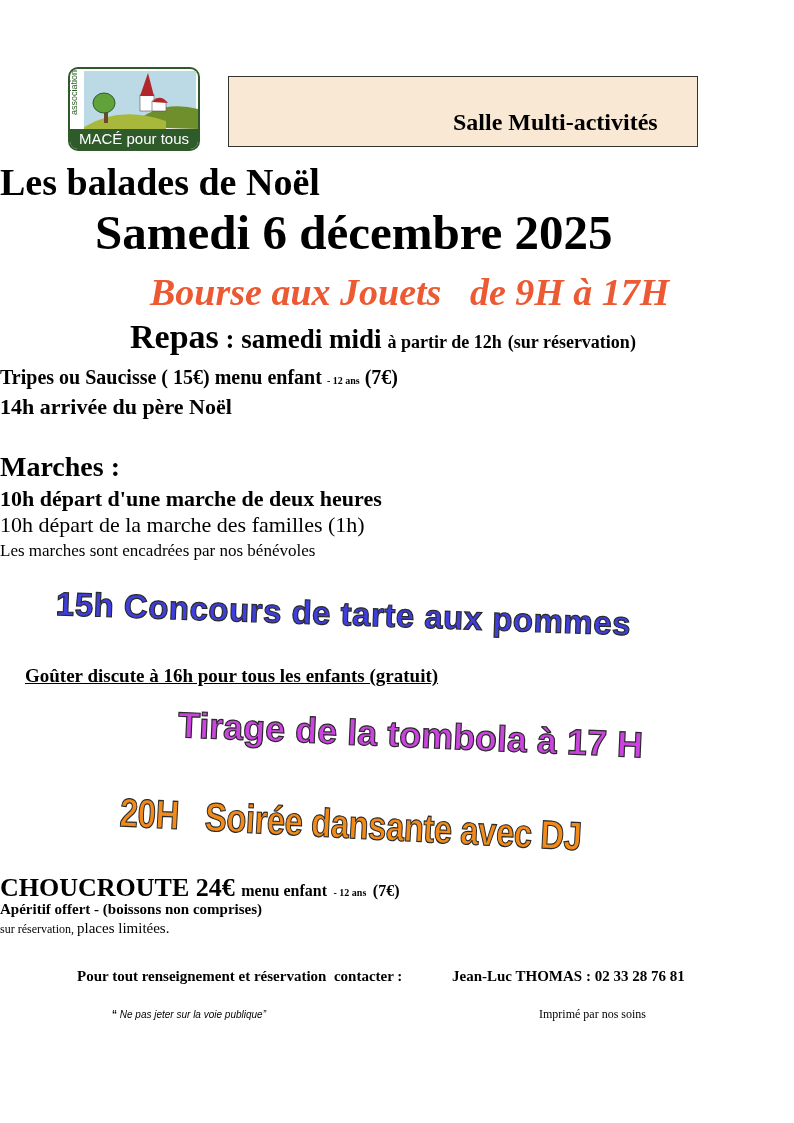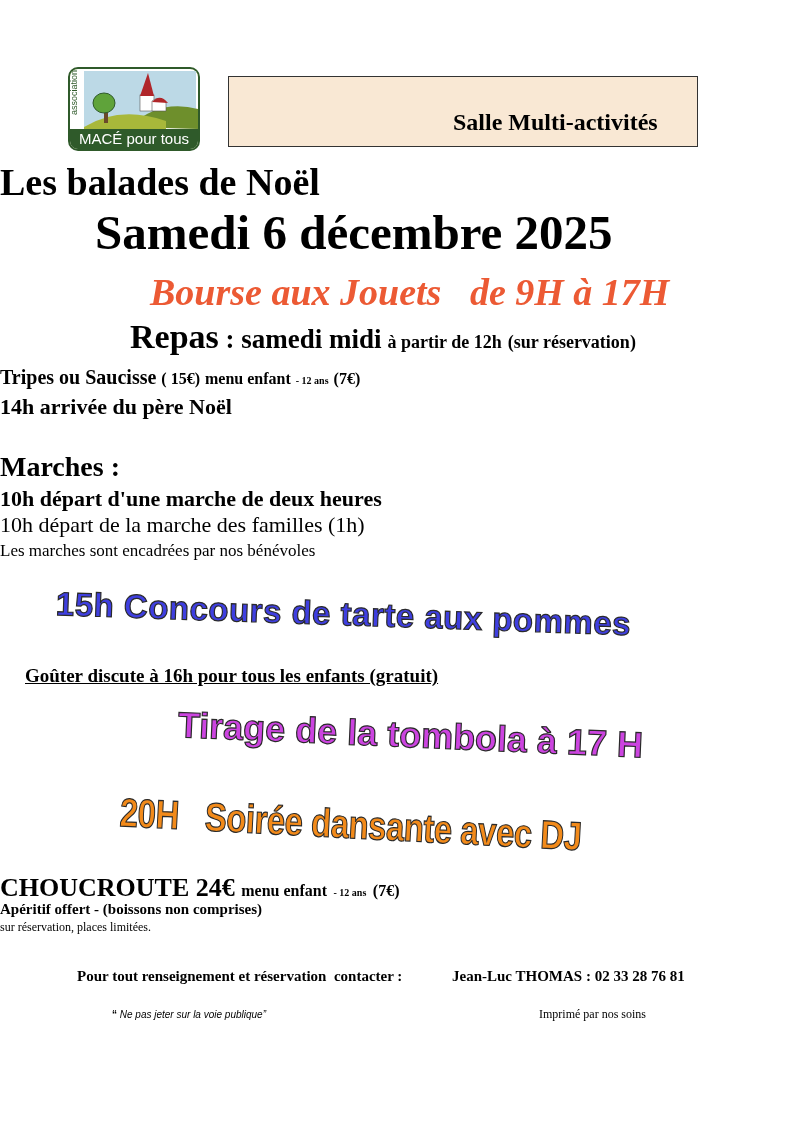--- a/index.html
+++ b/index.html
@@ -18,42 +18,42 @@
 
   #t-balades { top:160px; font-size:38px; font-weight:bold; }
   #t-date { top:204px; left:95px; width:auto; font-size:49px; font-weight:bold; text-align:left; }
   #t-bourse { top:270px; left:106px; width:auto; font-size:38px; font-weight:bold; font-style:italic; color:#ec5a34; text-align:left; white-space:pre;margin-left:44px; }
 
   #t-repas { top:318px; left:130px; font-size:24px; font-weight:bold; white-space:nowrap; }
   #t-repas .big { font-size:34px; }
   #t-repas .mid { font-size:27px; }
   #t-repas .sm { font-size:18px; }
   #t-tripes { top:366px; font-size:20px; font-weight:bold; }
-  #t-tripes .sm { font-size:16px; }
+  #t-tripes .sm { font-size:20px; }
   #t-tripes .xs { font-size:10px; }
   #t-pere { top:394px; font-size:22px; font-weight:bold; }
 
   #t-marches { top:451px; font-size:28px; font-weight:bold; }
   #t-m1 { top:486px; font-size:22px; font-weight:bold; }
   #t-m2 { top:512px; font-size:22px; font-weight:normal; }
   #t-m3 { top:541px; font-size:17px; }
 
   .wordart { font-family:"Liberation Sans", sans-serif; font-weight:bold; white-space:nowrap; -webkit-text-stroke:1.2px #2a2a2a; }
   #t-concours { left:56px; top:585px; font-size:33px; color:#3f3fe0; transform:rotate(2deg); transform-origin:left center; letter-spacing:0.5px; }
   #t-gouter { top:665px; font-size:19px; font-weight:bold;padding-left:25px; }
   #t-gouter span { text-decoration:underline; }
   #t-tirage { left:178px; top:704px; font-size:36px; color:#cc44e0; transform:rotate(2.5deg); transform-origin:left center; }
   #t-soiree { left:120px; top:790px; font-size:40px; color:#f28a1a; transform:rotate(3deg) scaleX(0.82); transform-origin:left center; letter-spacing:-0.5px; }
 
   #t-chouc { top:873px; font-size:26px; font-weight:bold; }
   #t-chouc .mid { font-size:16px; }
   #t-chouc .xs { font-size:10px; }
   #t-aperitif { top:901px; font-size:15px; font-weight:bold; }
   #t-surres { top:920px; font-size:12px; }
-  #t-surres .bigger { font-size:12px; }
+  #t-surres .bigger { font-size:15px; }
 
   #t-contact { left:77px; top:968px; font-size:15px; font-weight:bold; white-space:nowrap; }
   #t-contact-name { left:452px; top:968px; font-size:15px; font-weight:bold; white-space:nowrap; }
   #t-nepas { left:112px; top:1009px; font-size:10px; font-family:"Liberation Sans", sans-serif; font-style:italic; white-space:nowrap; }
   #t-nepas b { font-style:normal; }
   #t-imprime { left:539px; top:1007px; font-size:12px; white-space:nowrap; }
 </style>
 </head>
 <body>
 

